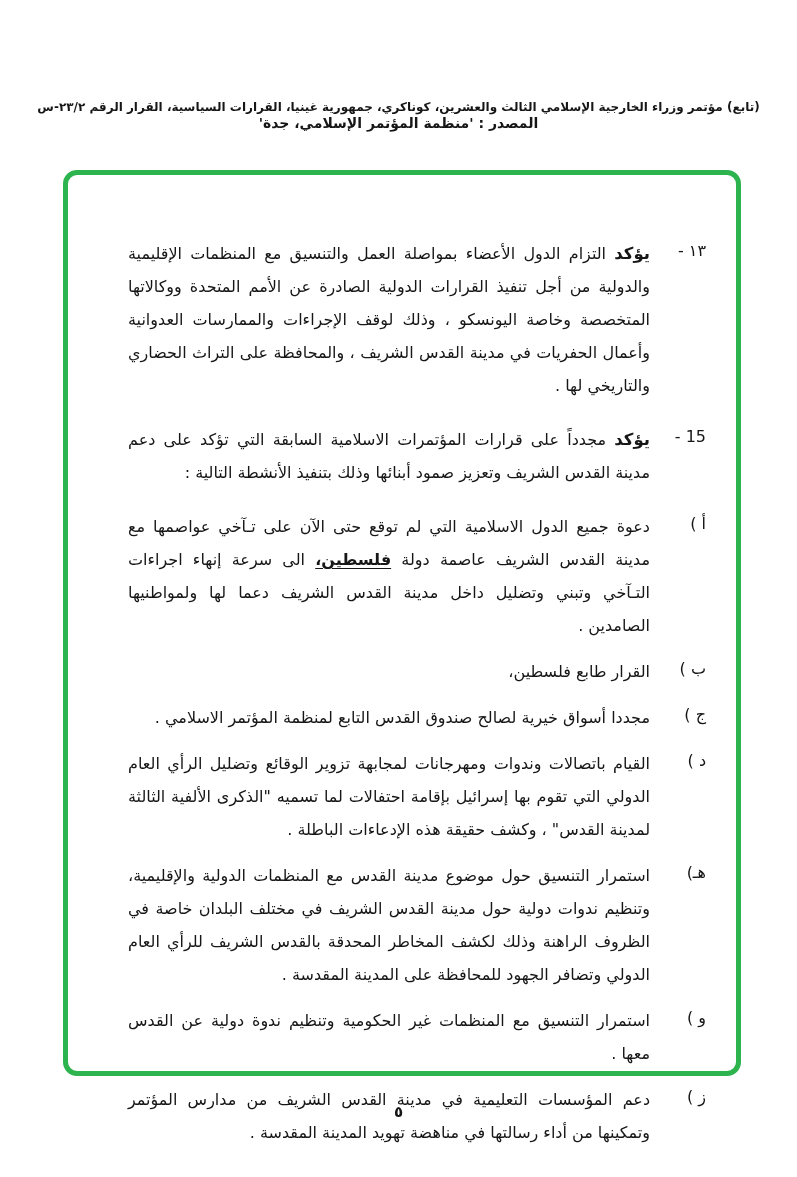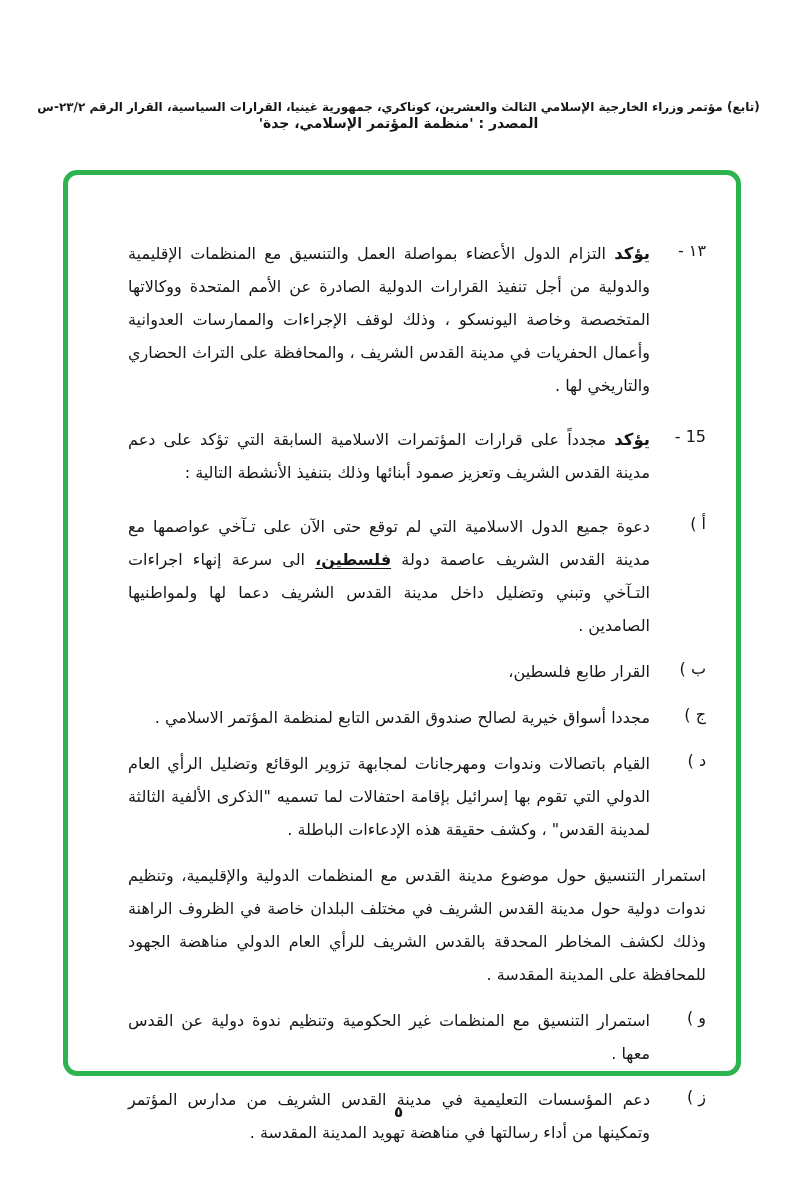--- a/index.html
+++ b/index.html
@@ -62,21 +62,22 @@
       <div class="marker-col">ج )</div>
       <div class="clause-text">مجددا أسواق خيرية لصالح صندوق القدس التابع لمنظمة المؤتمر الاسلامي .</div>
     </div>
 
     <div class="sub-clause">
       <div class="marker-col">د )</div>
       <div class="clause-text">القيام باتصالات وندوات ومهرجانات لمجابهة تزوير الوقائع وتضليل الرأي العام الدولي التي تقوم بها إسرائيل بإقامة احتفالات لما تسميه "الذكرى الألفية الثالثة لمدينة القدس" ، وكشف حقيقة هذه الإدعاءات الباطلة .</div>
     </div>
 
     <div class="sub-clause">
-      <div class="clause-text">استمرار التنسيق حول موضوع مدينة القدس مع المنظمات الدولية والإقليمية، وتنظيم ندوات دولية حول مدينة القدس الشريف في مختلف البلدان خاصة في الظروف الراهنة وذلك لكشف المخاطر المحدقة بالقدس الشريف للرأي العام الدولي مناهضة الجهود للمحافظة على المدينة المقدسة .</div>
+      <div class="marker-col">هـ)</div>
+      <div class="clause-text">استمرار التنسيق حول موضوع مدينة القدس مع المنظمات الدولية والإقليمية، وتنظيم ندوات دولية حول مدينة القدس الشريف في مختلف البلدان خاصة في الظروف الراهنة وذلك لكشف المخاطر المحدقة بالقدس الشريف للرأي العام الدولي وتضافر الجهود للمحافظة على المدينة المقدسة .</div>
     </div>
 
     <div class="sub-clause">
       <div class="marker-col">و )</div>
       <div class="clause-text">استمرار التنسيق مع المنظمات غير الحكومية وتنظيم ندوة دولية عن القدس معها .</div>
     </div>
 
     <div class="sub-clause">
       <div class="marker-col">ز )</div>
       <div class="clause-text">دعم المؤسسات التعليمية في مدينة القدس الشريف من مدارس المؤتمر وتمكينها من أداء رسالتها في مناهضة تهويد المدينة المقدسة .</div>

